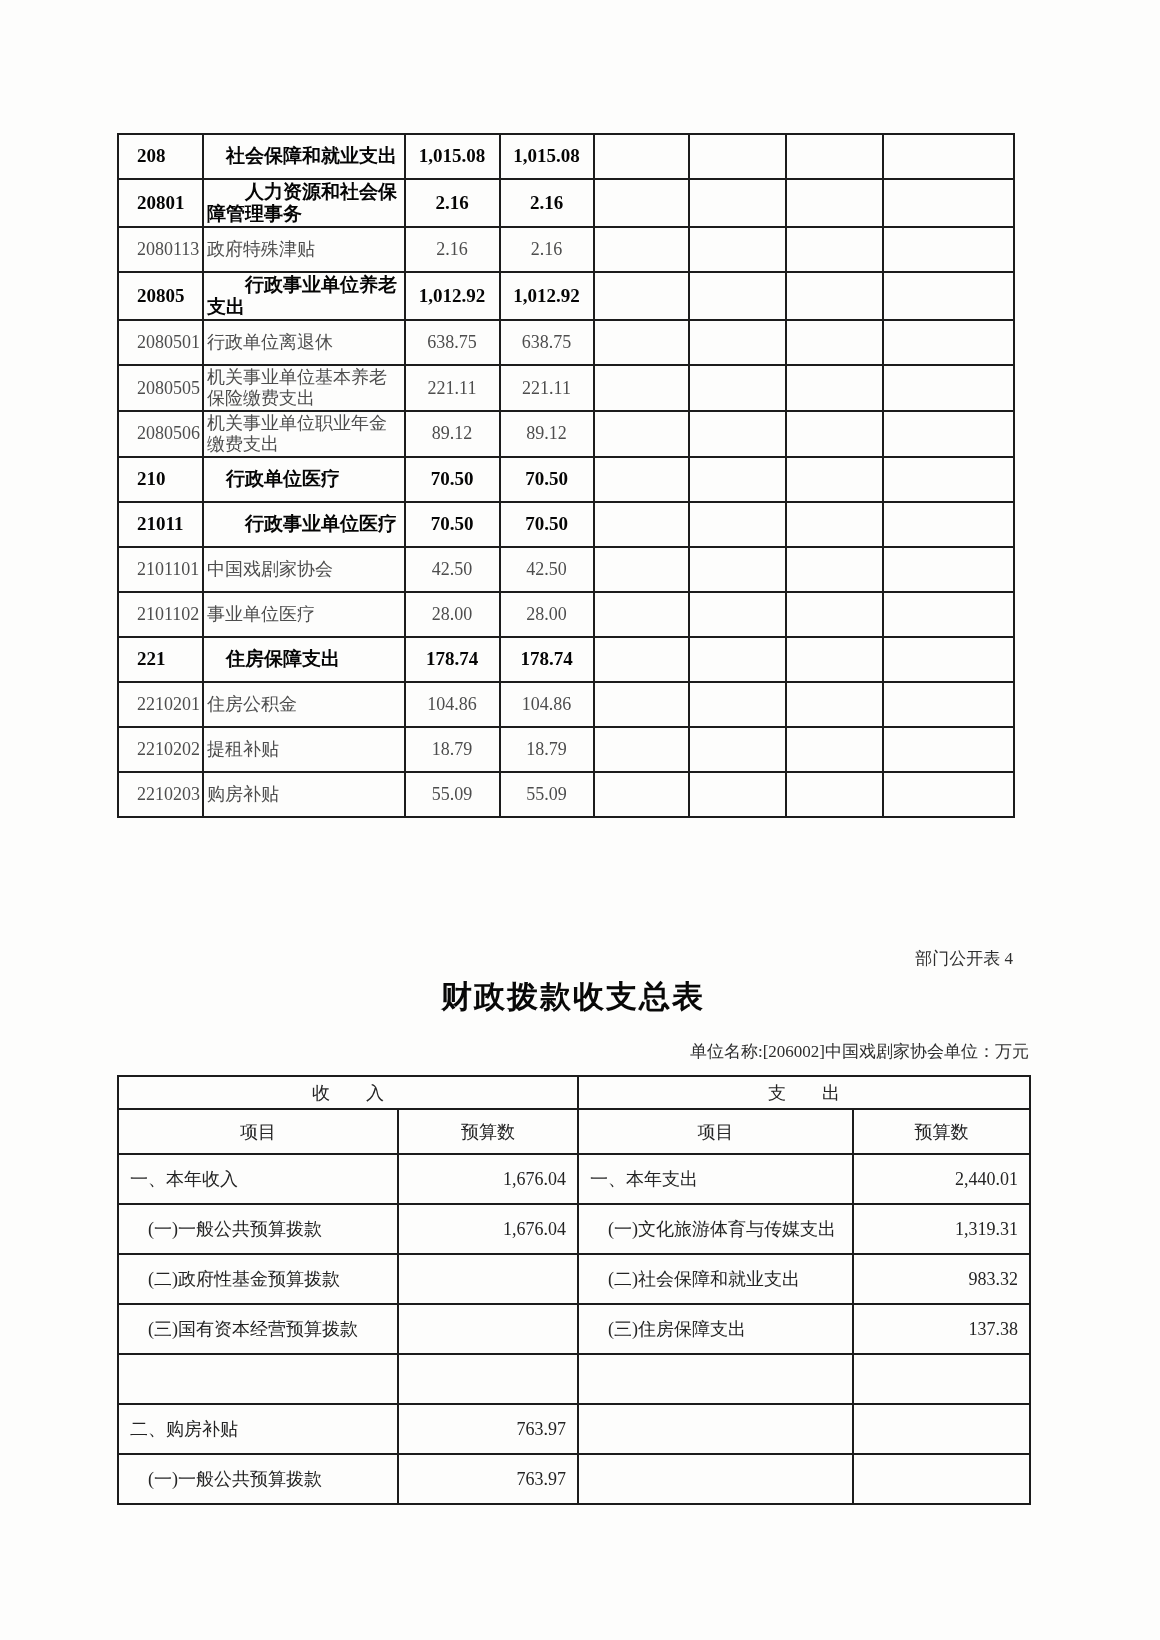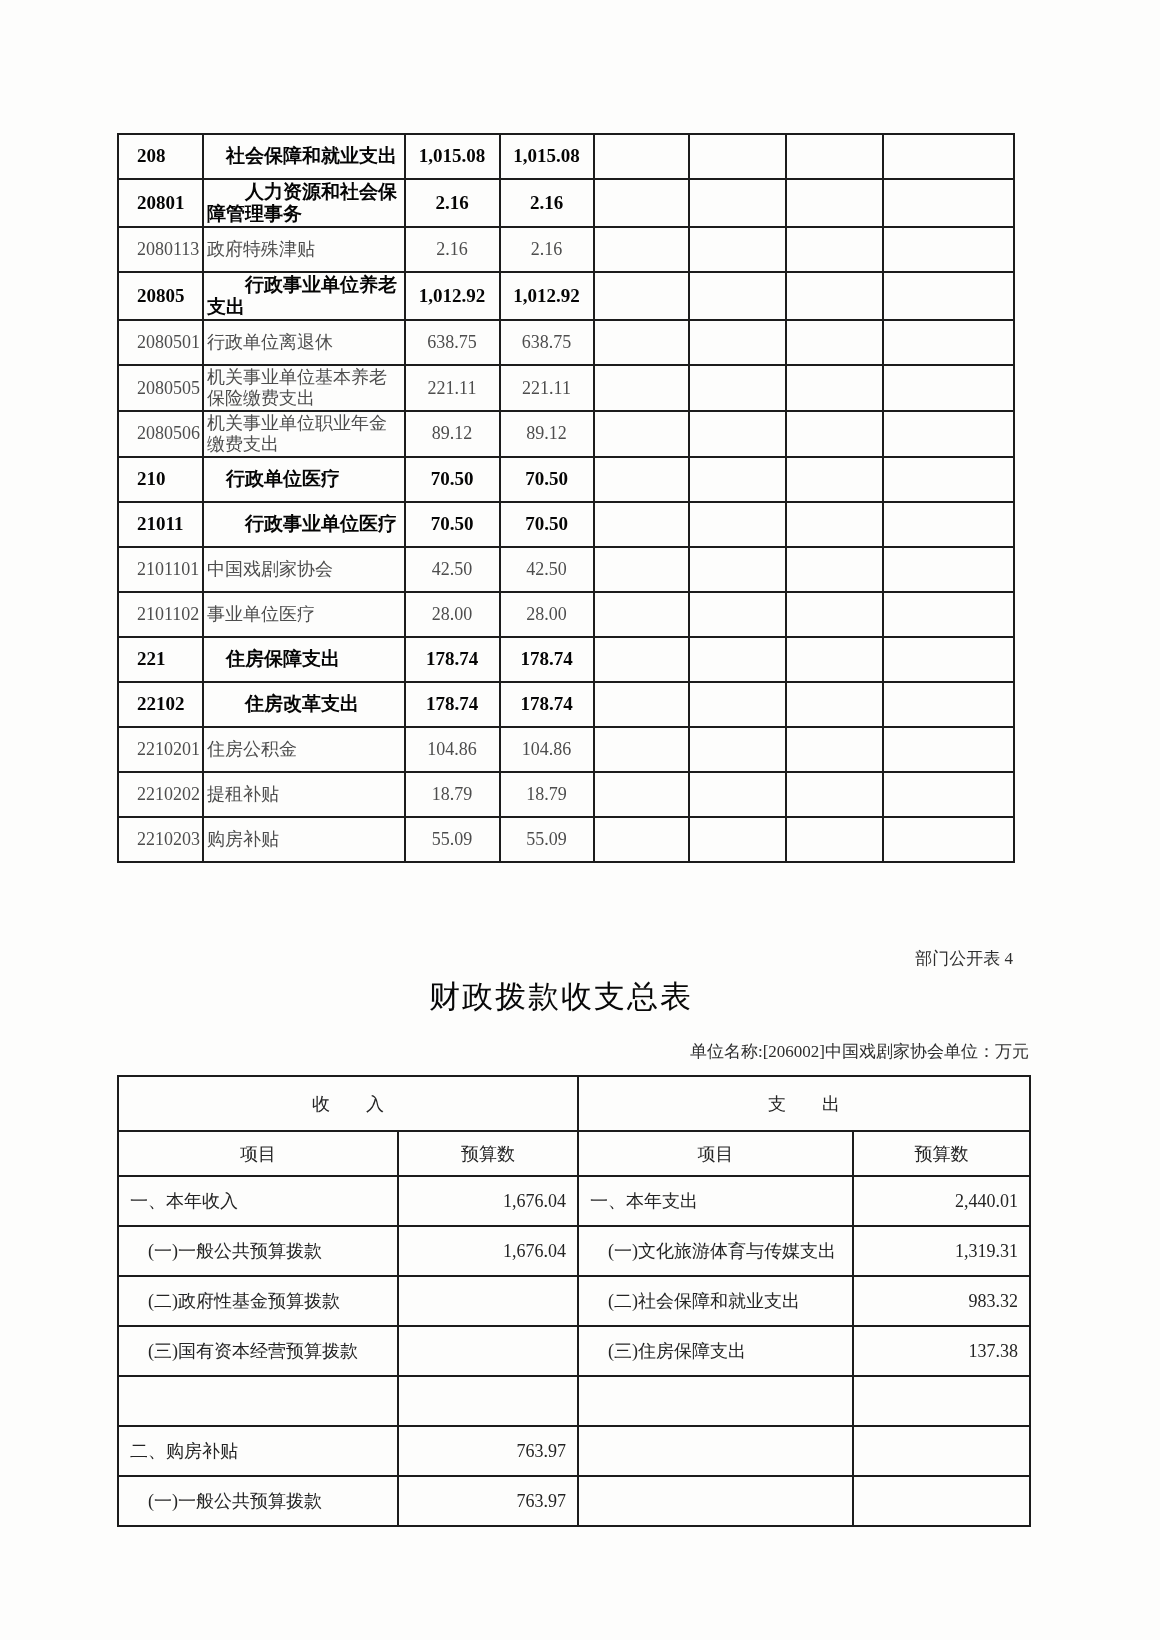--- a/index.html
+++ b/index.html
@@ -25,36 +25,36 @@
   .name-cell.ind-1 { text-indent: 1em; }
   .name-cell.ind-2 { text-indent: 2em; }
   .num-cell { text-align: center; padding-right: 1px; border-radius: 21px; }
 
   
   .sheet-label {
     position: absolute; left: 117px; width: 896px; top: 947px;
     text-align: right; font-size: 17px; color: #2e2e2e;
   }
   .page-title {
-    position: absolute; left: 105px; width: 912px; top: 976px;
-    text-align: center; font-size: 31px; font-weight: normal;
+    position: absolute; left: 117px; width: 912px; top: 976px;
+    text-align: center; font-size: 31px; font-weight: bold;
     color: #080808; letter-spacing: 2px;
   }
   .unit-line {
     position: absolute; left: 117px; width: 912px; top: 1040px;
     display: flex; justify-content: flex-end;
     font-size: 17px; color: #2e2e2e;
   }
 
   
   #summary-table { left: 117px; top: 1075px; width: 912px; }
   #summary-table th {
     font-weight: normal; font-size: 18px; color: #242424; text-align: center;
   }
-  #summary-table th.sec-header { height: 55px; margin-left: 16px; }
+  #summary-table th.sec-header { height: 33px; margin-left: 16px; }
   #summary-table th.col-header { height: 45px; }
   #summary-table td { height: 50px; font-size: 18px; color: #242424; }
   .item-cell { padding-left: 11px; }
   .item-cell.ind-1 { text-indent: 1em; }
   .val-cell { text-align: right; padding-right: 11px; }
 </style>
 </head>
 <body>
 
 <div class="page">
@@ -177,30 +177,20 @@
           <td class="num-cell">28.00</td>
           <td class="num-cell">28.00</td>
           <td></td>
           <td></td>
           <td></td>
           <td></td>
         </tr>
         <tr class="bold">
           <td class="code-cell">221</td>
           <td class="name-cell ind-1">住房保障支出</td>
-          <td class="num-cell">178.74</td>
-          <td class="num-cell">178.74</td>
-          <td></td>
-          <td></td>
-          <td></td>
-          <td></td>
-        </tr>
-        <tr class="bold">
-          <td class="code-cell">22102</td>
-          <td class="name-cell ind-2">住房改革支出</td>
           <td class="num-cell">178.74</td>
           <td class="num-cell">178.74</td>
           <td></td>
           <td></td>
           <td></td>
           <td></td>
         </tr>
         <tr>
           <td class="code-cell">2210201</td>
           <td class="name-cell">住房公积金</td>

